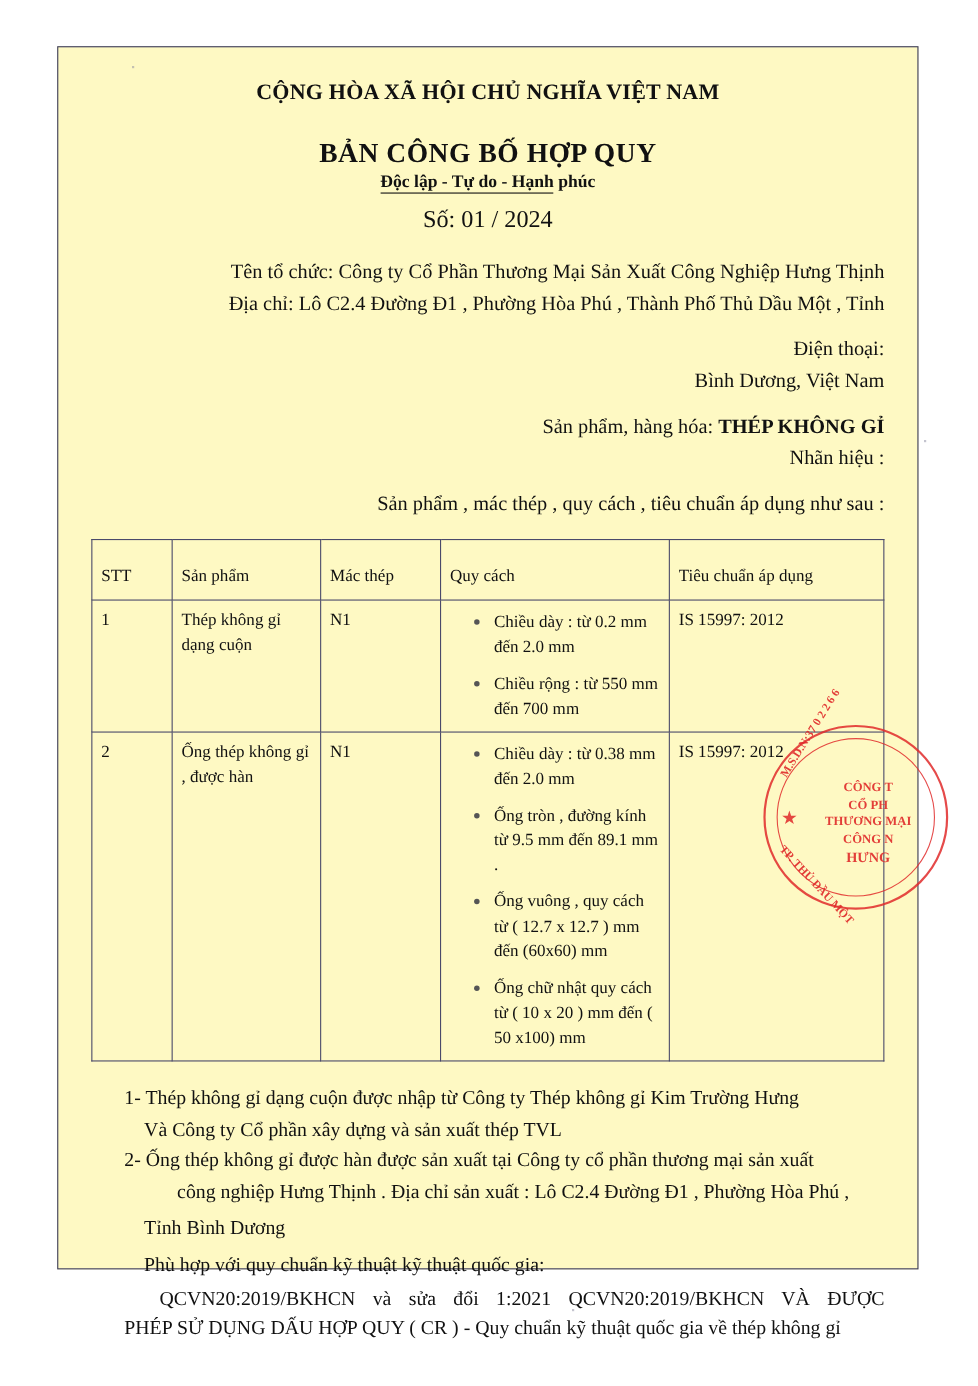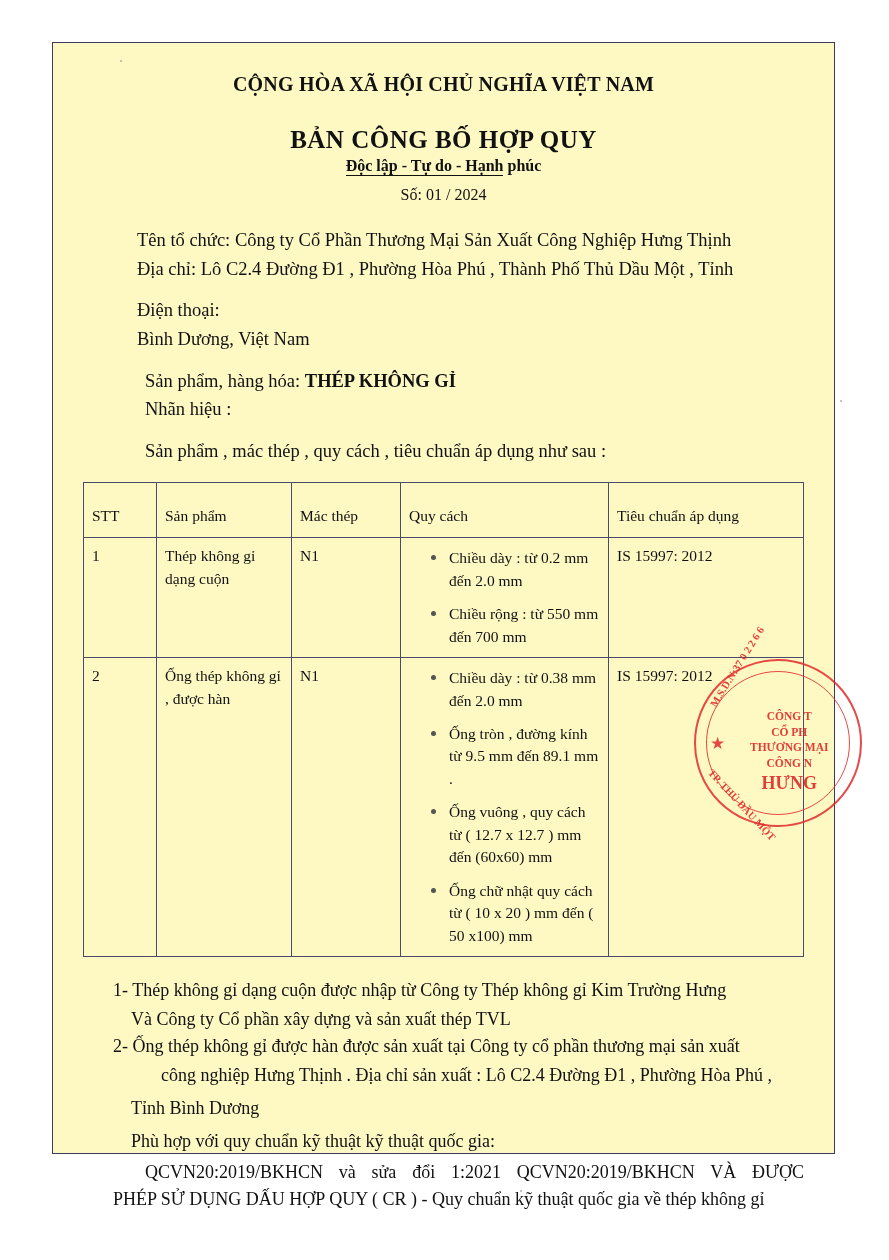--- a/index.html
+++ b/index.html
@@ -56,32 +56,33 @@
     padding-bottom: 1px;
   }
 
   .doc-title {
     font-weight: bold;
     font-size: 25px;
     margin-top: 30px;
     letter-spacing: 0.5px;
   }
   .doc-number {
-    font-size: 16px;
+    font-size: 22px;
     margin-top: 11px;
   }
 
   .info-block {
     margin-top: 22px;
     font-size: 18.5px;
     line-height: 1.55;
   }
   .info-line {
     padding-left: 54px;
     text-indent: 0;
+    text-align: right;
   }
   .info-line.cont {
     padding-left: 54px;
   }
   .info-line.gap {
     margin-top: 13px;
   }
   .info-line.ind {
     padding-left: 62px;
   }
@@ -230,21 +231,21 @@
   }
   .stamp-center {
     left: 56px;
     top: 50px;
     font-size: 11.5px;
     line-height: 1.35;
     text-align: center;
   }
   .stamp-center div { white-space: nowrap; }
   .stamp-hung {
-    font-size: 18px;
+    font-size: 13px;
   }
 
   
   .speck {
     position: absolute;
     background: #8a8aa0;
     opacity: .5;
   }
 </style>
 </head>

